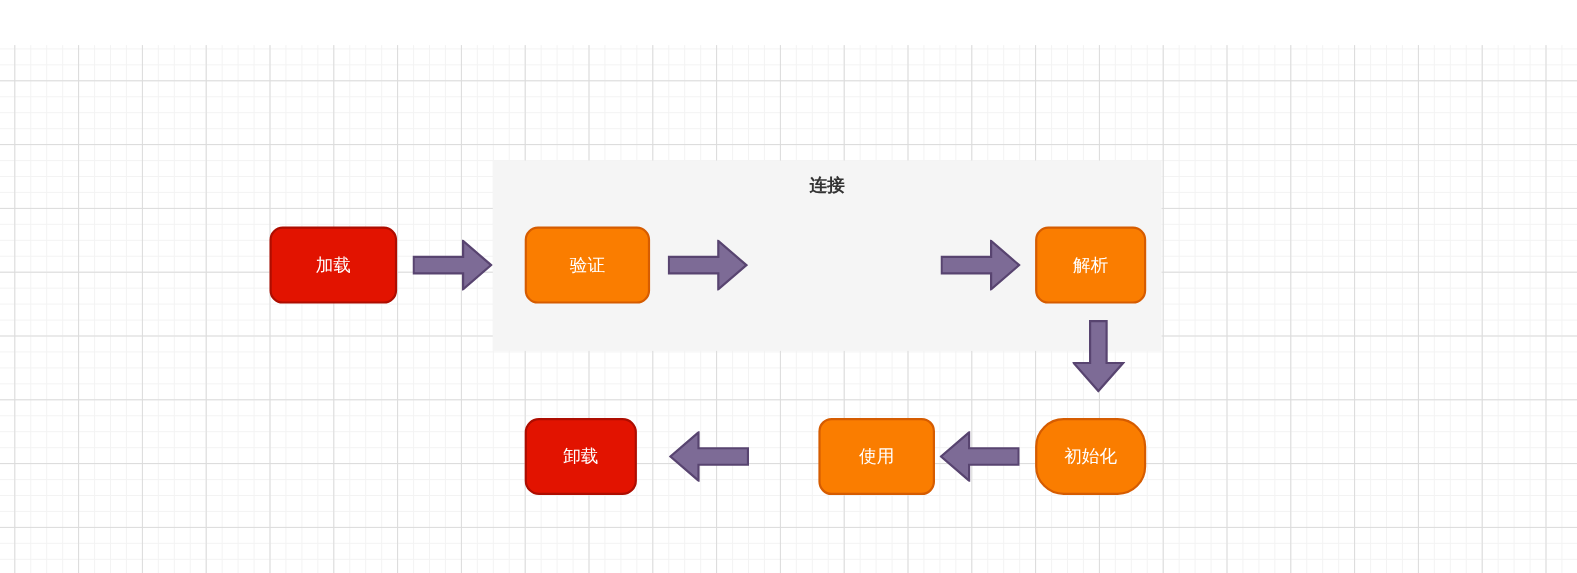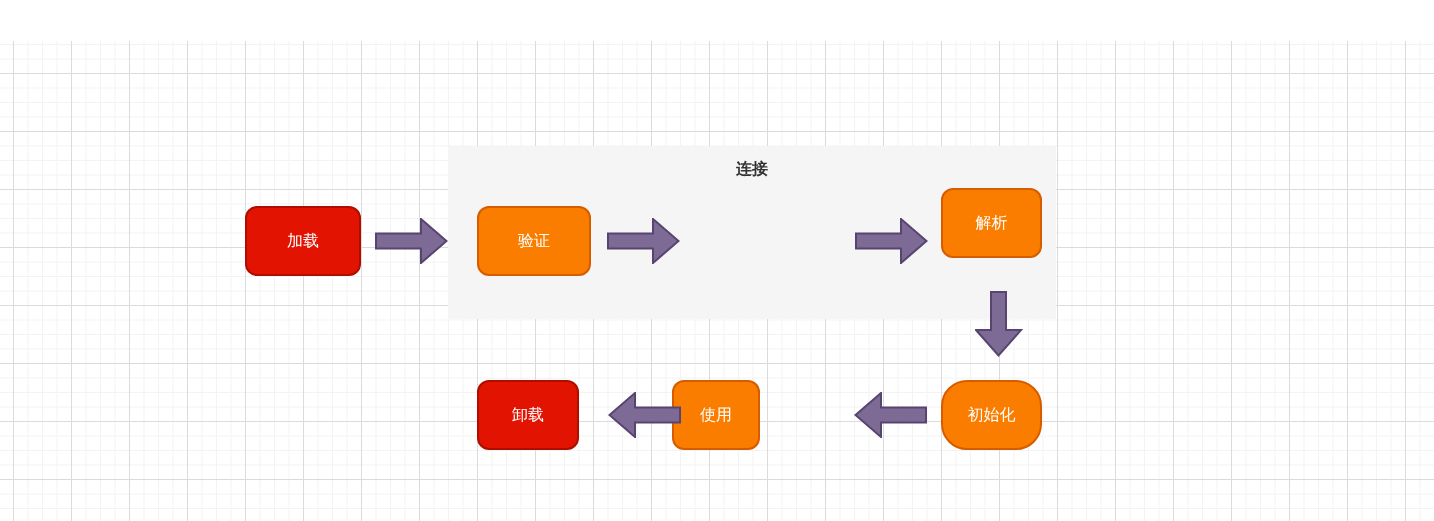--- a/index.html
+++ b/index.html
@@ -54,23 +54,23 @@
     box-sizing: border-box;
     display: flex;
     align-items: center;
     justify-content: center;
     font-size: 16px;
     cursor: default;
   }
   .node-load    { left: 245px; top: 165px; width: 116px; }
   .node-verify  { left: 477px; top: 165px; width: 114px; }
   .node-prepare { left: 709px; top: 165px; width: 102px; }
-  .node-resolve { left: 941px; top: 147px; width: 101px; }
+  .node-resolve { left: 941px; top: 165px; width: 101px; }
   .node-init    { left: 941px; top: 339px; width: 101px; border-radius: 26px; }
-  .node-use     { left: 672px; top: 339px; width: 88px; }
+  .node-use     { left: 744px; top: 339px; width: 106px; }
   .node-unload  { left: 477px; top: 339px; width: 102px; }
   
   .edge { position: absolute; line-height: 0; }
   .edge svg { display: block; }
   .edge-1 { left: 375px; top: 177px; }
   .edge-2 { left: 607px; top: 177px; }
   .edge-3 { left: 855px; top: 177px; }
   .edge-down { left: 975px; top: 250px; }
   .edge-4 { left: 854px; top: 351px; }
   .edge-5 { left: 608px; top: 351px; }
@@ -99,21 +99,21 @@
   </div>
 
   <div class="node node-init" style="background: rgb(250, 125, 0); border-color: rgb(214, 92, 0); color: rgb(255, 255, 255);">
     <span>初始化</span>
   </div>
 
   <div class="node node-use" style="background: rgb(250, 125, 0); border-color: rgb(214, 92, 0); color: rgb(255, 255, 255);">
     <span>使用</span>
   </div>
 
-  <div class="node node-unload" style="background: rgb(226, 19, 0); border-color: rgb(174, 13, 0); color: rgb(255, 255, 255);">
+  <div class="node node-unload" style="background: rgb(226, 19, 0); border-color: rgb(174, 13, 0); color: rgb(255, 255, 255); border-radius: 13px;">
     <span>卸载</span>
   </div>
 
   <div class="edge edge-1">
     <svg width="73" height="46" viewBox="0 0 73 46">
       <polygon points="1,15.5 46,15.5 46,1 71.5,23 46,45 46,30.5 1,30.5" stroke-width="2" fill="#7d6b96" stroke="#584470"></polygon>
     </svg>
   </div>
 
   <div class="edge edge-2">

